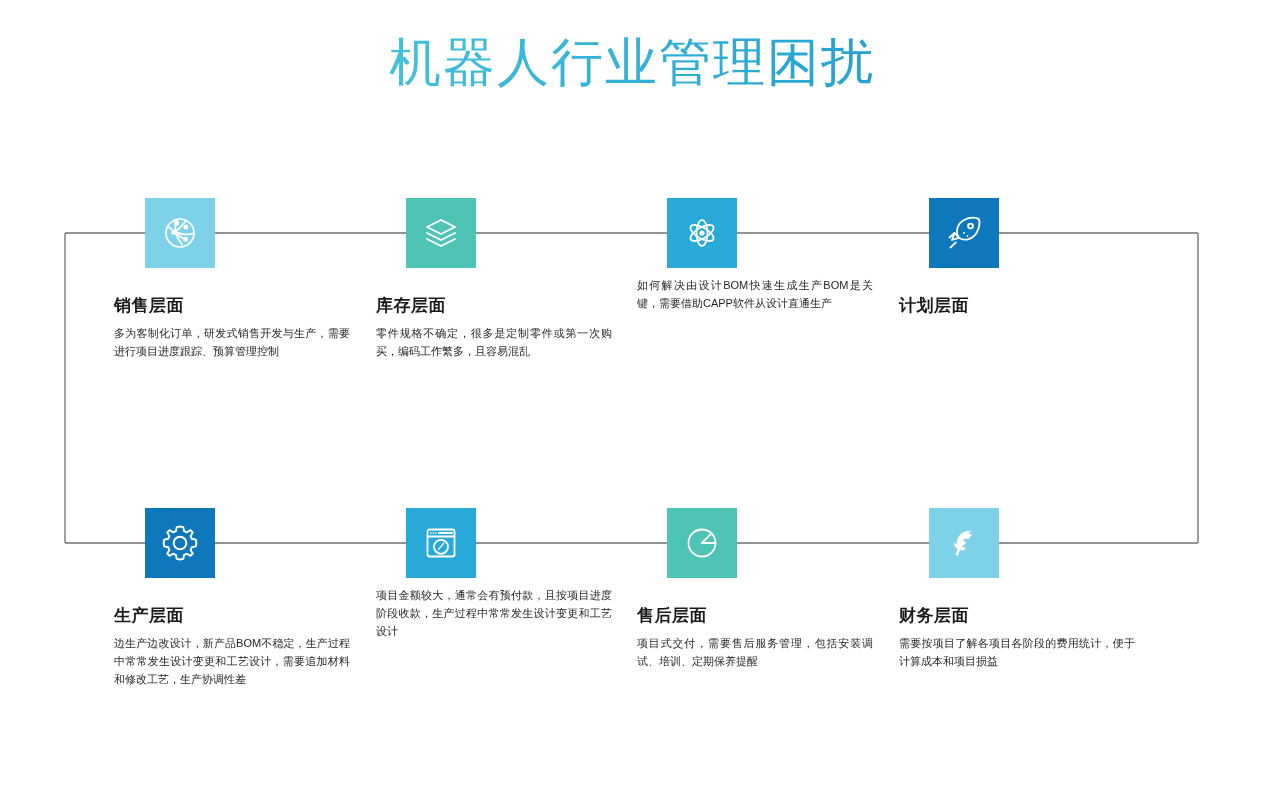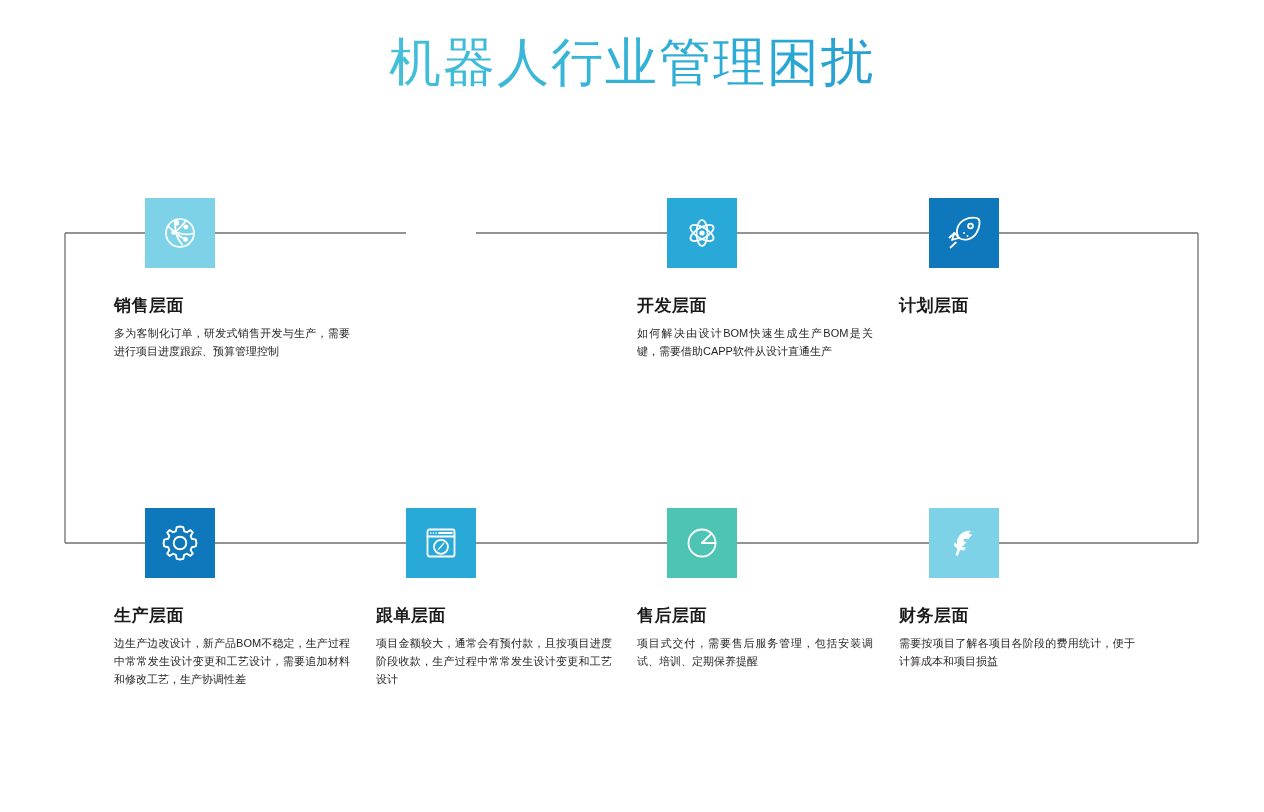--- a/index.html
+++ b/index.html
@@ -137,33 +137,45 @@
           <circle cx="25.8" cy="14" r="1.6" fill="#ffffff"></circle>
           <circle cx="13.6" cy="19.4" r="1.6" fill="#ffffff"></circle>
           <circle cx="25.6" cy="26.4" r="1.6" fill="#ffffff"></circle>
         </svg>
       </span>
     </div>
     <div class="card-title">销售层面</div>
     <div class="card-body">多为客制化订单，研发式销售开发与生产，需要进行项目进度跟踪、预算管理控制</div>
   </div>
 
+  <div class="card card-r1 card-c2">
+    <div class="icon-tile" style="background:#4ec4b4">
+      <span>
+        <svg width="40" height="40" viewBox="0 0 40 40" fill="none" stroke="#ffffff" stroke-width="1.9" stroke-linecap="round" stroke-linejoin="round">
+          <path d="M20 7 L34 14 L20 21 L6 14 Z"></path>
+          <path d="M6 20 L20 27 L34 20"></path>
+          <path d="M6 26 L20 33 L34 26"></path>
+        </svg>
+      </span>
+    </div>
+    <div class="card-title">库存层面</div>
+    <div class="card-body">零件规格不确定，很多是定制零件或第一次购买，编码工作繁多，且容易混乱</div>
+  </div>
 
   <div class="card card-r1 card-c3">
     <div class="icon-tile" style="background:#29a9d8">
       <span>
         <svg width="40" height="40" viewBox="0 0 40 40" fill="none" stroke="#ffffff" stroke-width="1.7">
           <ellipse cx="20" cy="20" rx="5.5" ry="13"></ellipse>
           <ellipse cx="20" cy="20" rx="5.5" ry="13" transform="rotate(60 20 20)"></ellipse>
           <ellipse cx="20" cy="20" rx="5.5" ry="13" transform="rotate(120 20 20)"></ellipse>
           <circle cx="20" cy="20" r="2.6" fill="#ffffff" stroke="none"></circle>
         </svg>
       </span>
     </div>
-    <div class="card-title">开发层面</div>
     <div class="card-body">如何解决由设计BOM快速生成生产BOM是关键，需要借助CAPP软件从设计直通生产</div>
   </div>
 
   <div class="card card-r1 card-c4">
     <div class="icon-tile" style="background:#0f77bc">
       <span>
         <svg width="42" height="42" viewBox="0 0 42 42" fill="none" stroke="#ffffff" stroke-width="1.8" stroke-linecap="round" stroke-linejoin="round">
           <path d="M16 26 C12 20 14 12 21 8 C27.5 4.6 34 5.5 35.5 7 C37 8.5 37.2 15 33.5 21 C29.8 27 22 29.5 16 26 Z"></path>
           <circle cx="27.5" cy="14" r="2.4"></circle>
           <path d="M15.8 25.8 L9 28 L11.5 21"></path>
@@ -199,21 +211,20 @@
           <line x1="6.5" y1="13.5" x2="33.5" y2="13.5"></line>
           <circle cx="9.8" cy="10" r="0.85" fill="#ffffff" stroke="none"></circle>
           <circle cx="12.4" cy="10" r="0.85" fill="#ffffff" stroke="none"></circle>
           <circle cx="15" cy="10" r="0.85" fill="#ffffff" stroke="none"></circle>
           <line x1="18" y1="10" x2="31" y2="10"></line>
           <circle cx="20" cy="23.8" r="7"></circle>
           <path d="M23.6 20.2 L18.3 26.4 L16.4 27.4 L17.4 25.5 L22.8 19.3 Z" fill="#ffffff" stroke="none"></path>
         </svg>
       </span>
     </div>
-    <div class="card-title">跟单层面</div>
     <div class="card-body">项目金额较大，通常会有预付款，且按项目进度阶段收款，生产过程中常常发生设计变更和工艺设计</div>
   </div>
 
   <div class="card card-r2 card-c4">
     <div class="icon-tile" style="background:#7ed2e8">
       <span>
         <svg width="40" height="40" viewBox="0 0 40 40" fill="#ffffff" stroke="none">
           <path d="M29.5 8.6 C24.5 6.6 18.6 8.4 15.4 12.6 C13.2 15.5 12.6 18.6 12.9 21.6 L10.6 19.3 L10.1 22.7 L13.6 25.9 L11.4 31.9 L13.9 32.8 L16 26.9 L20.4 27.6 L21.6 24.5 L17.5 23.9 C19.4 22.6 21.1 20.9 22.4 18.9 L19.2 18.3 L20.4 15.5 L24.3 16.2 C25.6 14.5 27 12.8 28.3 11.5 L24.8 10.9 L26 8.3 Z"></path>
         </svg>
       </span>

